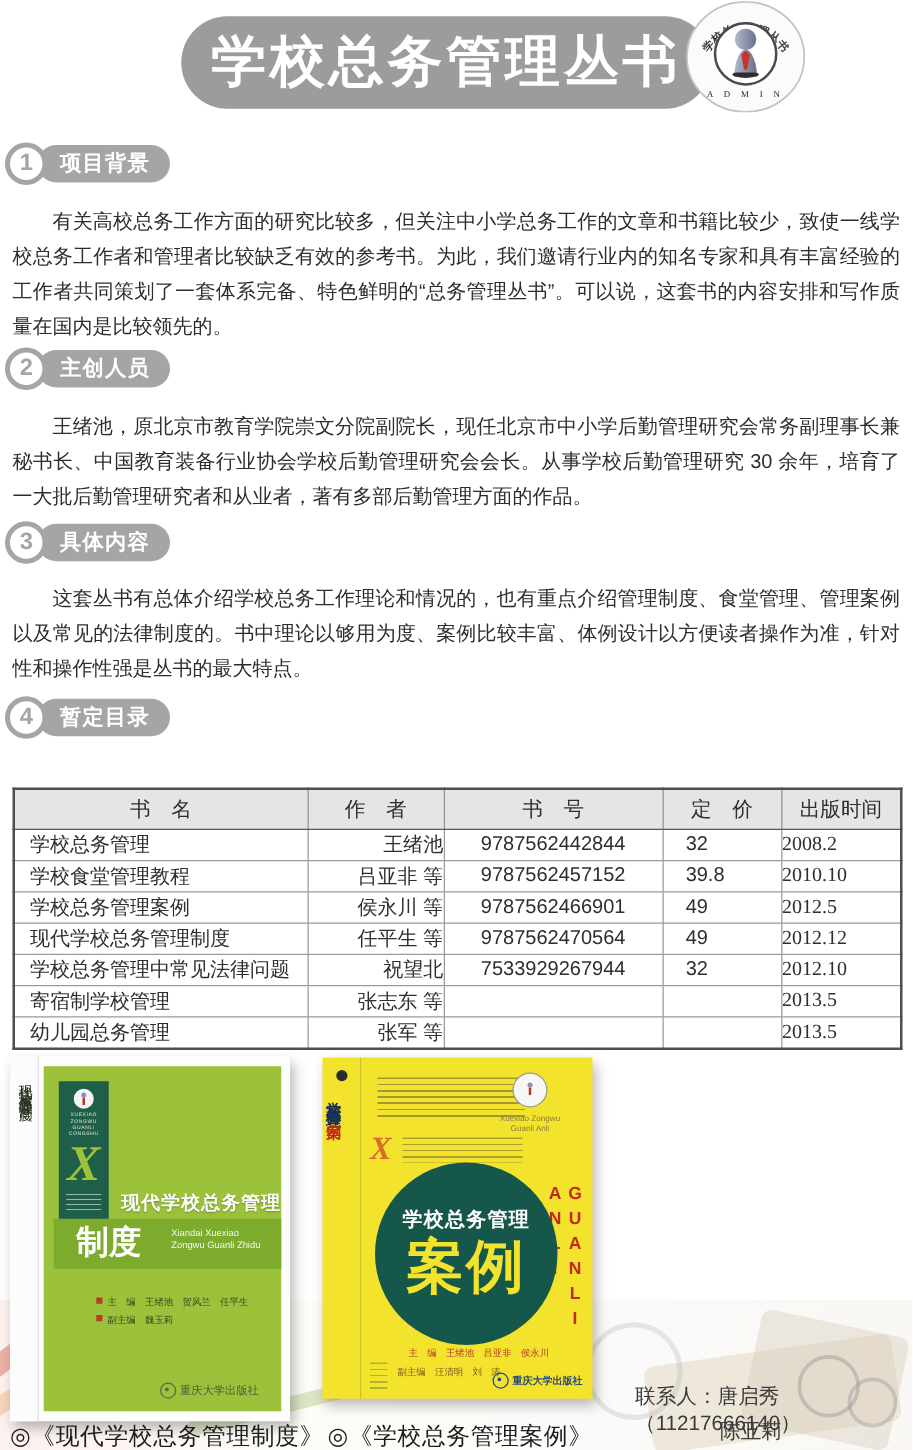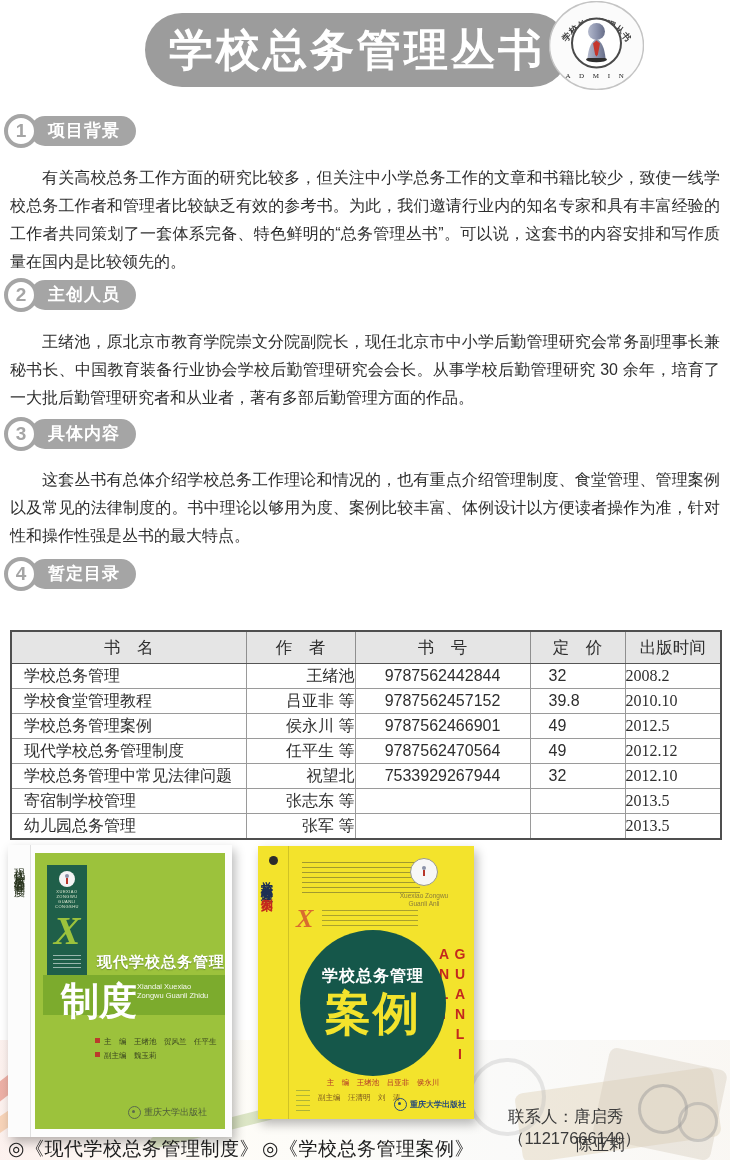--- a/index.html
+++ b/index.html
@@ -62,23 +62,23 @@
   .mini-pawn{position:absolute;left:6px;top:3px;width:4px;height:4px;border-radius:50%;background:#8b92a8;}
   .mini-pawn:after{content:"";position:absolute;left:1px;top:4px;width:2px;height:6px;background:#b8372a;}
   .b1-caps{font-size:4px;line-height:5px;color:#dfe9d2;letter-spacing:.5px;}
   .b1-x{font-size:40px;font-weight:bold;font-style:italic;color:#9cc23c;line-height:44px;
     font-family:"Liberation Serif","DejaVu Serif",serif;}
   .microlines{background:repeating-linear-gradient(180deg,rgba(255,255,255,.55) 0 1.3px,transparent 1.3px 4px);}
   .ml-a{margin:2px auto 0 auto;width:28px;height:14px;}
   .b1-title{position:absolute;left:62px;top:100px;font-size:15px;font-weight:bold;color:#fff;
     letter-spacing:1px;text-shadow:0 1px 1px rgba(60,90,20,.5);}
   .b1-bar{position:absolute;left:8px;right:0;top:122px;height:40px;background:#7cab2d;}
-  .b1-zhidu{position:absolute;left:18px;top:1px;font-size:38px;font-weight:900;color:#fff;font-family:Liberation Serif, serif;}
+  .b1-zhidu{position:absolute;left:18px;top:1px;font-size:26px;font-weight:900;color:#fff;font-family:Liberation Serif, serif;}
   .b1-pinyin{position:absolute;right:8px;top:7px;width:80px;font-size:7.5px;line-height:9px;color:rgba(255,255,255,.92);}
-  .b1-ed{position:absolute;left:60px;font-size:7.5px;color:#39441f;font-family:Liberation Mono, monospace;}
+  .b1-ed{position:absolute;left:42px;font-size:7.5px;color:#39441f;font-family:Liberation Mono, monospace;}
   .sq{display:inline-block;width:5px;height:5px;background:#bb3b2c;margin-right:4px;vertical-align:1px;}
   .b1-press{position:absolute;right:18px;bottom:10px;font-size:9px;color:#4e5d3a;display:flex;align-items:center;gap:3px;}
   .press-emblem{display:inline-block;width:11px;height:11px;border:1px solid #5a6a4c;border-radius:50%;position:relative;}
   .press-emblem:after{content:"";position:absolute;left:3px;top:3px;width:3px;height:3px;background:#5a6a4c;border-radius:50%;}
 
   
   .book2{left:258px;top:846px;width:216px;height:273px;background:#f3e32c;z-index:2;
     box-shadow:3px 5px 10px rgba(0,0,0,.28);}
   .b2-spine{position:absolute;left:0;top:0;width:30px;height:100%;border-right:1px solid rgba(0,0,0,.14);text-align:center;}
   .b2-dot{margin:10px auto 6px auto;width:9px;height:9px;border-radius:50%;background:#2c2c2c;}

